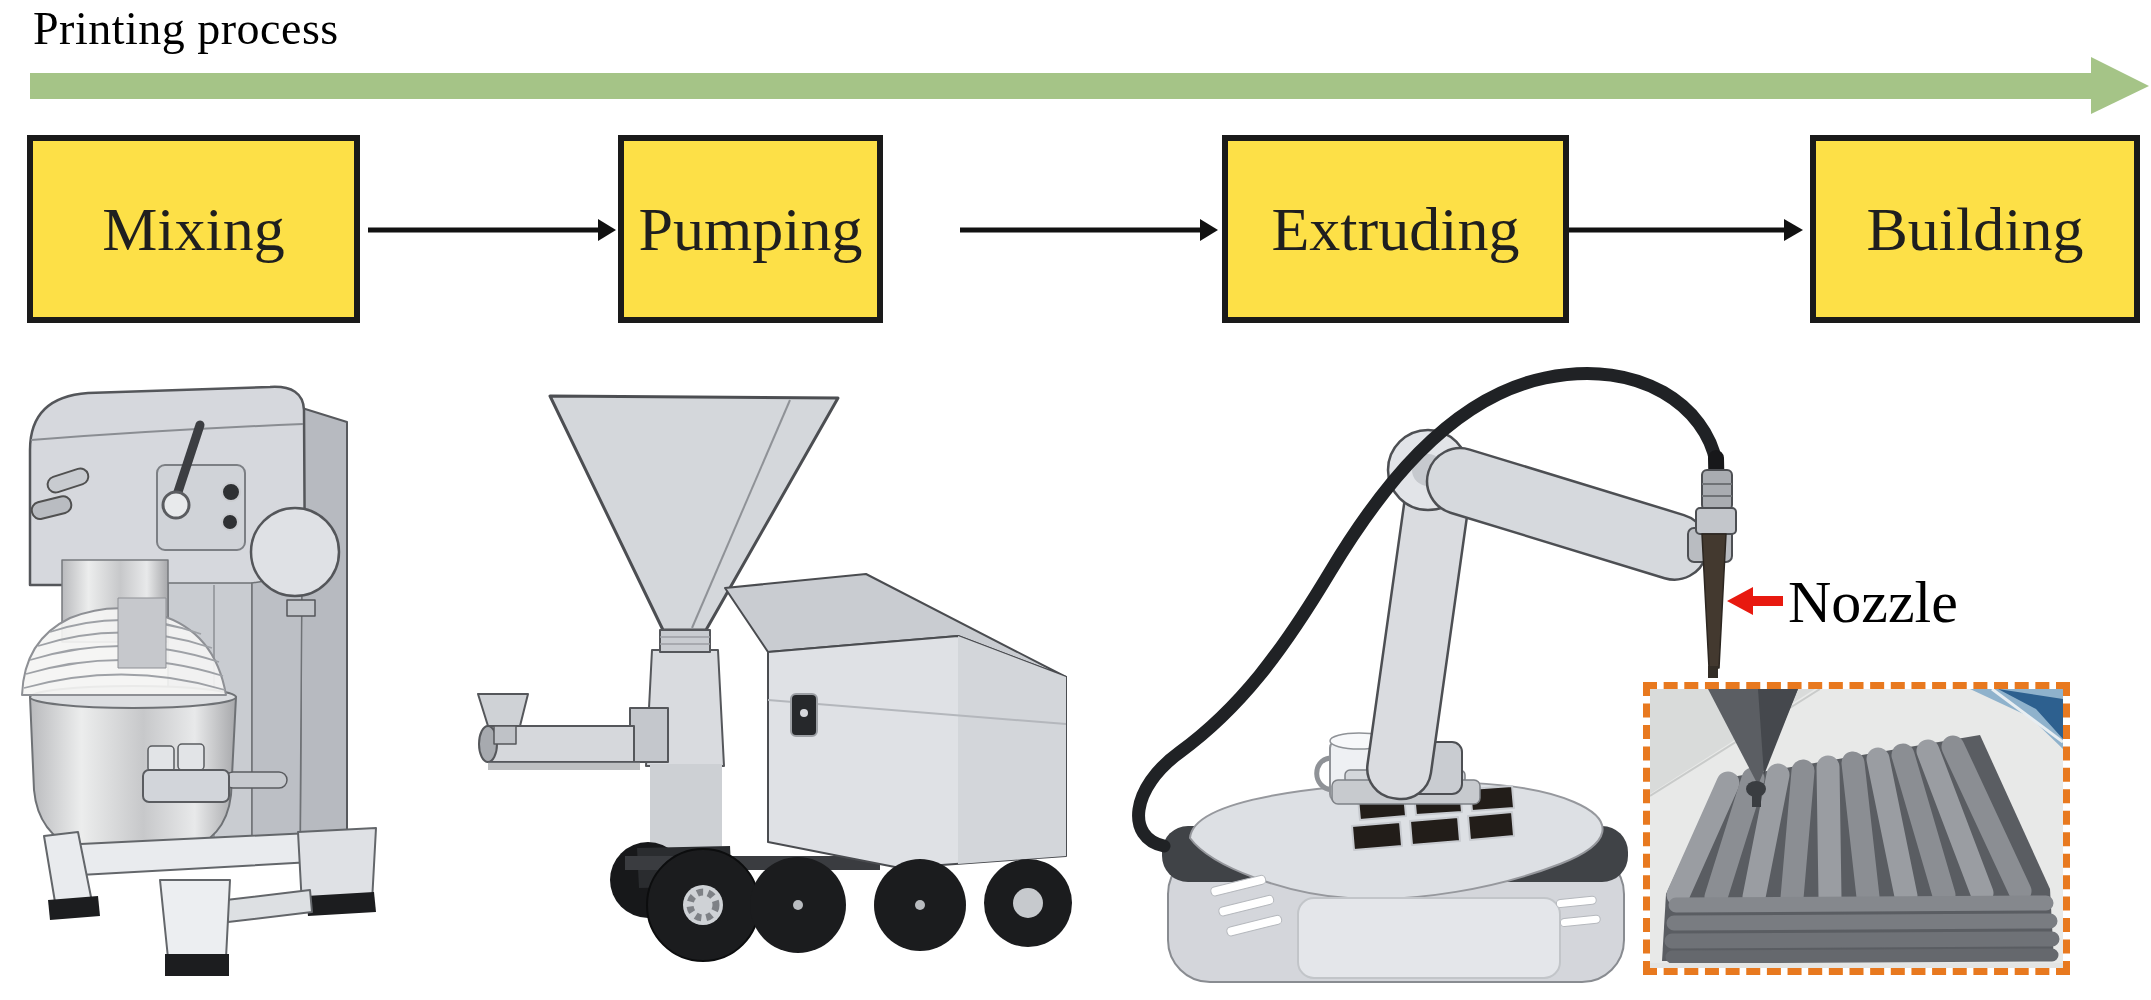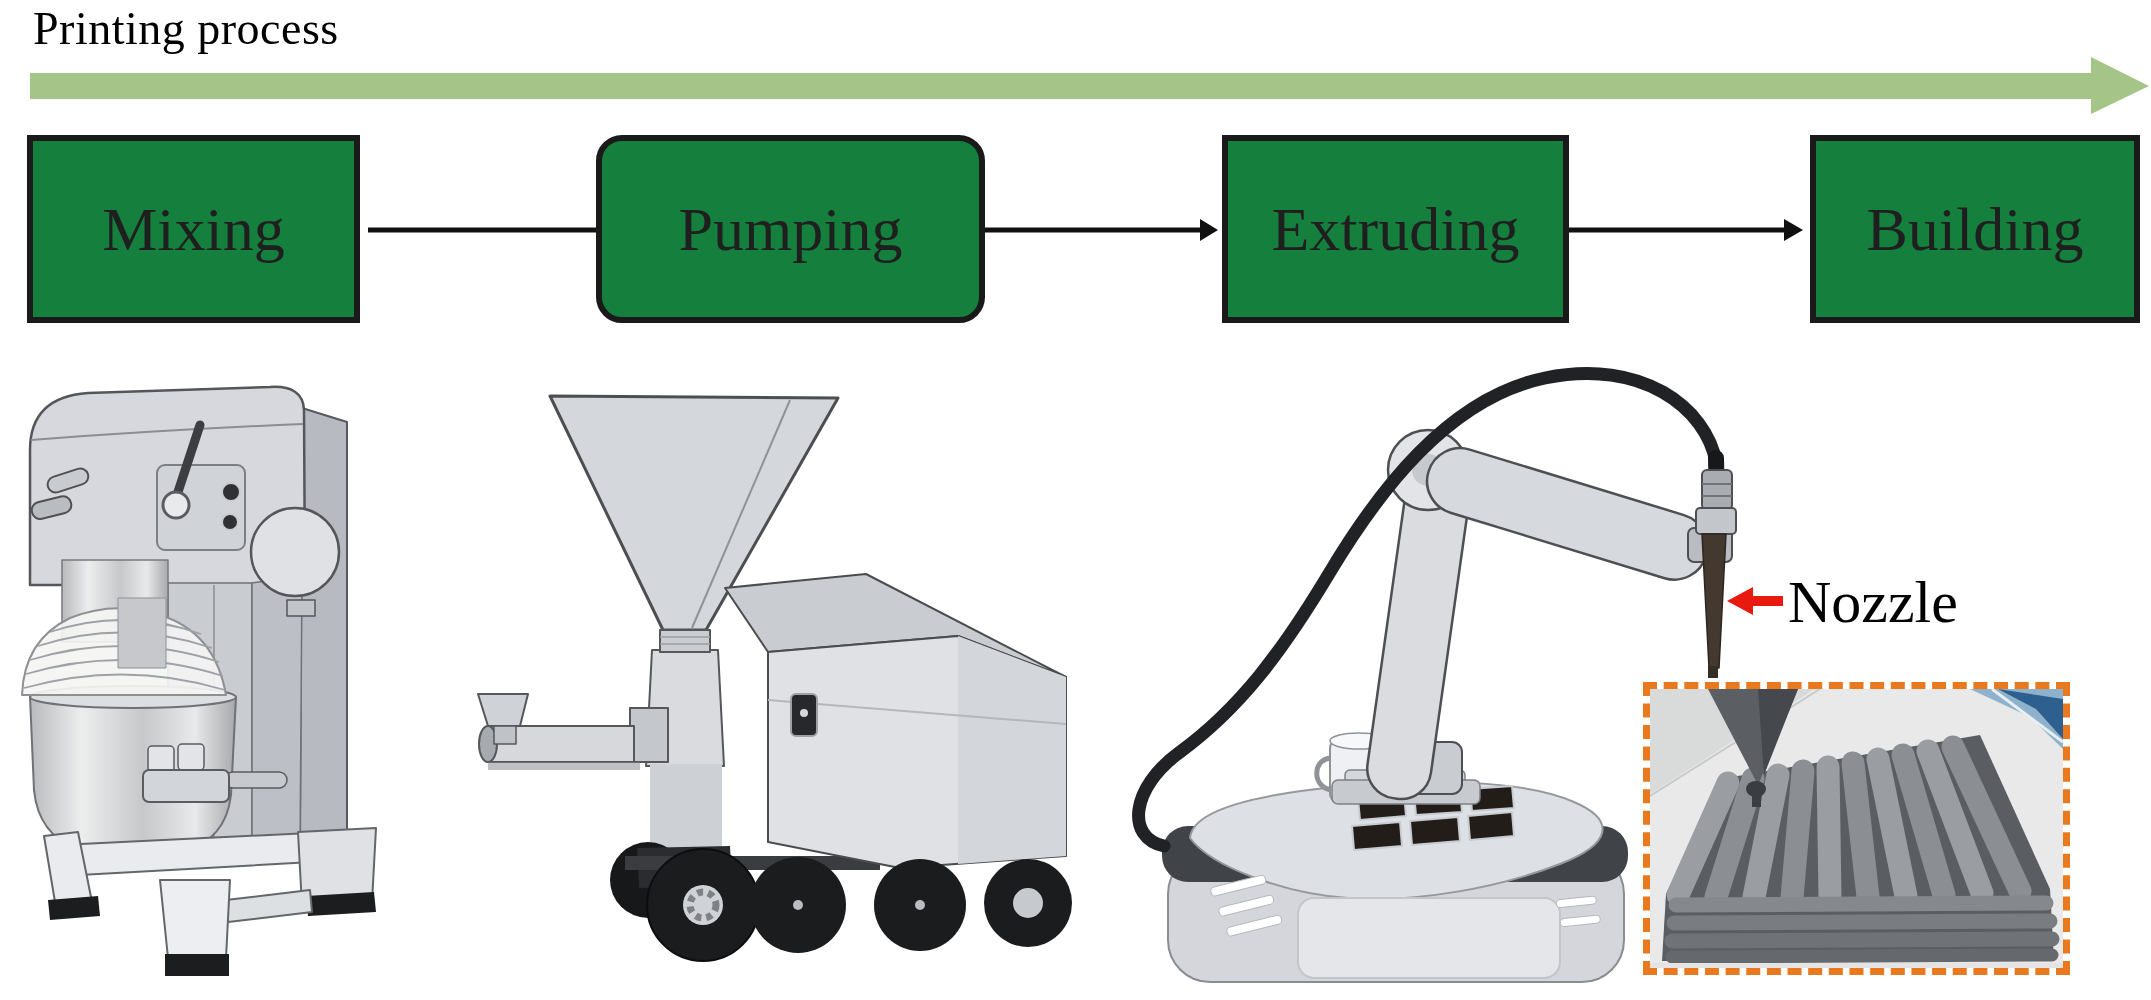--- a/index.html
+++ b/index.html
@@ -7,26 +7,26 @@
     position:relative;width:2151px;height:1000px;background:#ffffff;
     font-family:"Liberation Serif", serif;overflow:hidden;
   }
   .page-title{
     position:absolute;left:33px;top:2px;font-size:46px;color:#000000;
     letter-spacing:0.5px;
   }
   .main-svg{position:absolute;left:0;top:0;width:2151px;height:1000px;}
   .step-box{
     position:absolute;top:135px;height:188px;box-sizing:border-box;
-    background:#15803d;border:6px solid #1a1a1a;
+    background:#fde047;border:6px solid #1a1a1a;
     display:flex;align-items:center;justify-content:center;
   }
   .step-box span{font-size:62px;color:#1f1f1f;}
   .box-mixing{left:27px;width:333px;}
-  .box-pumping{left:596px;width:389px;border-radius:26px;}
+  .box-pumping{left:618px;width:265px;}
   .box-extruding{left:1222px;width:347px;font-family:Liberation Serif, serif;}
   .box-building{left:1810px;width:330px;text-align:center;}
   .nozzle-label{
     position:absolute;left:1788px;top:568px;font-size:60px;color:#000000;
   }
   .inset{
     position:absolute;left:1643px;top:682px;width:427px;height:293px;
     box-sizing:border-box;border:7px dashed #e8791f;background:#fff;
   }
   .inset svg{display:block;width:100%;height:100%;}

